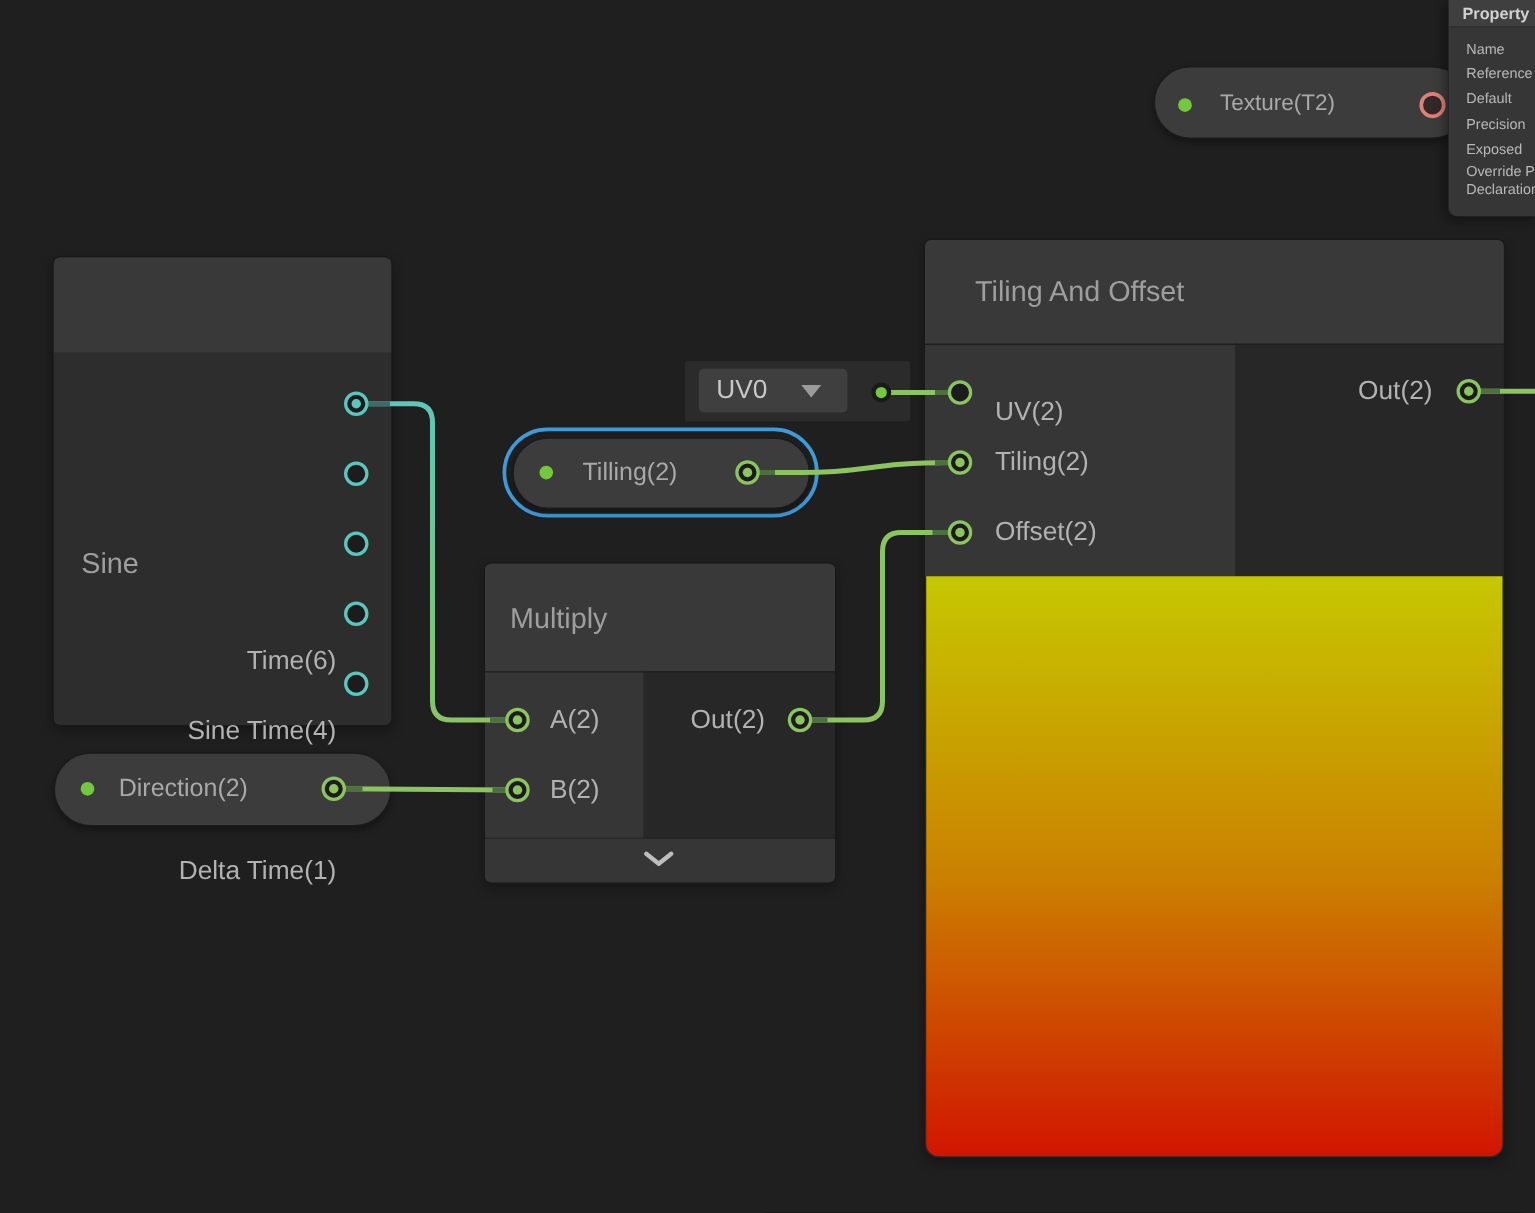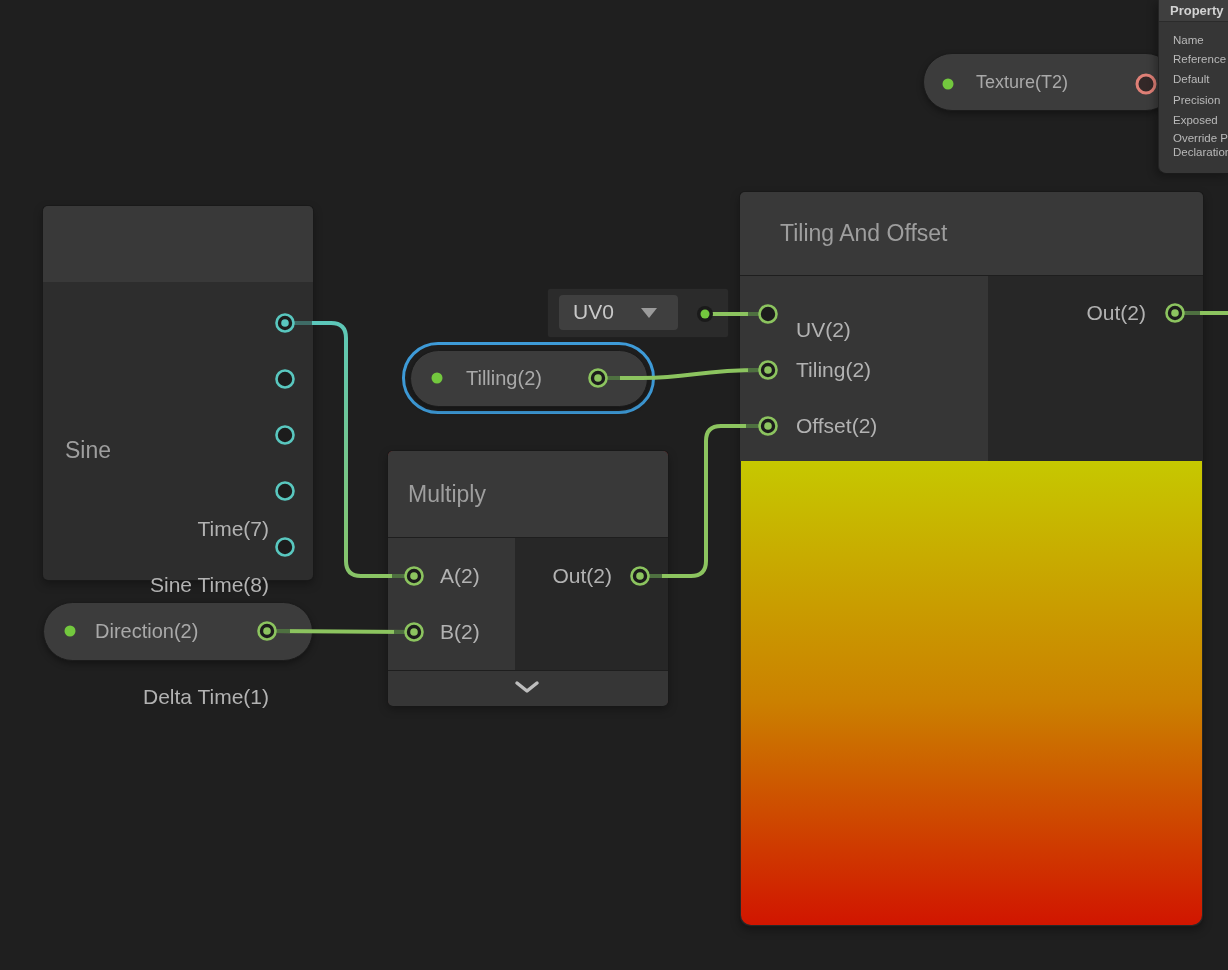--- a/index.html
+++ b/index.html
@@ -54,22 +54,22 @@
   .ring-red{fill:#332828;stroke:var(--port-red,#E08077);stroke-width:3;}
 </style>
 </head>
 <body>
 
 <div id="stage">
 
   <div class="node" style="left:43px;top:206px;width:270px;height:374px;background:#2D2D2D;">
     <div class="node-header" style="height:76px;"></div>
     <div class="node-title" style="left:22px;top:231px;">Sine</div>
-    <div class="port-label t-right" style="left:30px;top:310px;width:196px;">Time(7)</div>
-    <div class="port-label t-right" style="left:30px;top:366px;width:196px;">Sine Time(8)</div>
+    <div class="port-label t-right" style="left:30px;top:310px;width:196px;">Time(6)</div>
+    <div class="port-label t-right" style="left:30px;top:366px;width:196px;">Sine Time(4)</div>
     <div class="port-label t-right" style="left:30px;top:422px;width:196px;">Cosine Time(1)</div>
     <div class="port-label t-right" style="left:30px;top:478px;width:196px;">Delta Time(1)</div>
   </div>
 
   <div class="pill" style="left:43px;top:602px;width:270px;height:59px;border-radius:30px;">
     <div class="pill-label" style="left:51px;top:15px;">Direction(2)</div>
   </div>
 
   <div class="sel-outline" style="left:402px;top:342px;width:253px;height:72px;border-radius:37px;"></div>
   <div class="pill" style="left:410px;top:350px;width:238px;height:57px;border-radius:29px;">

